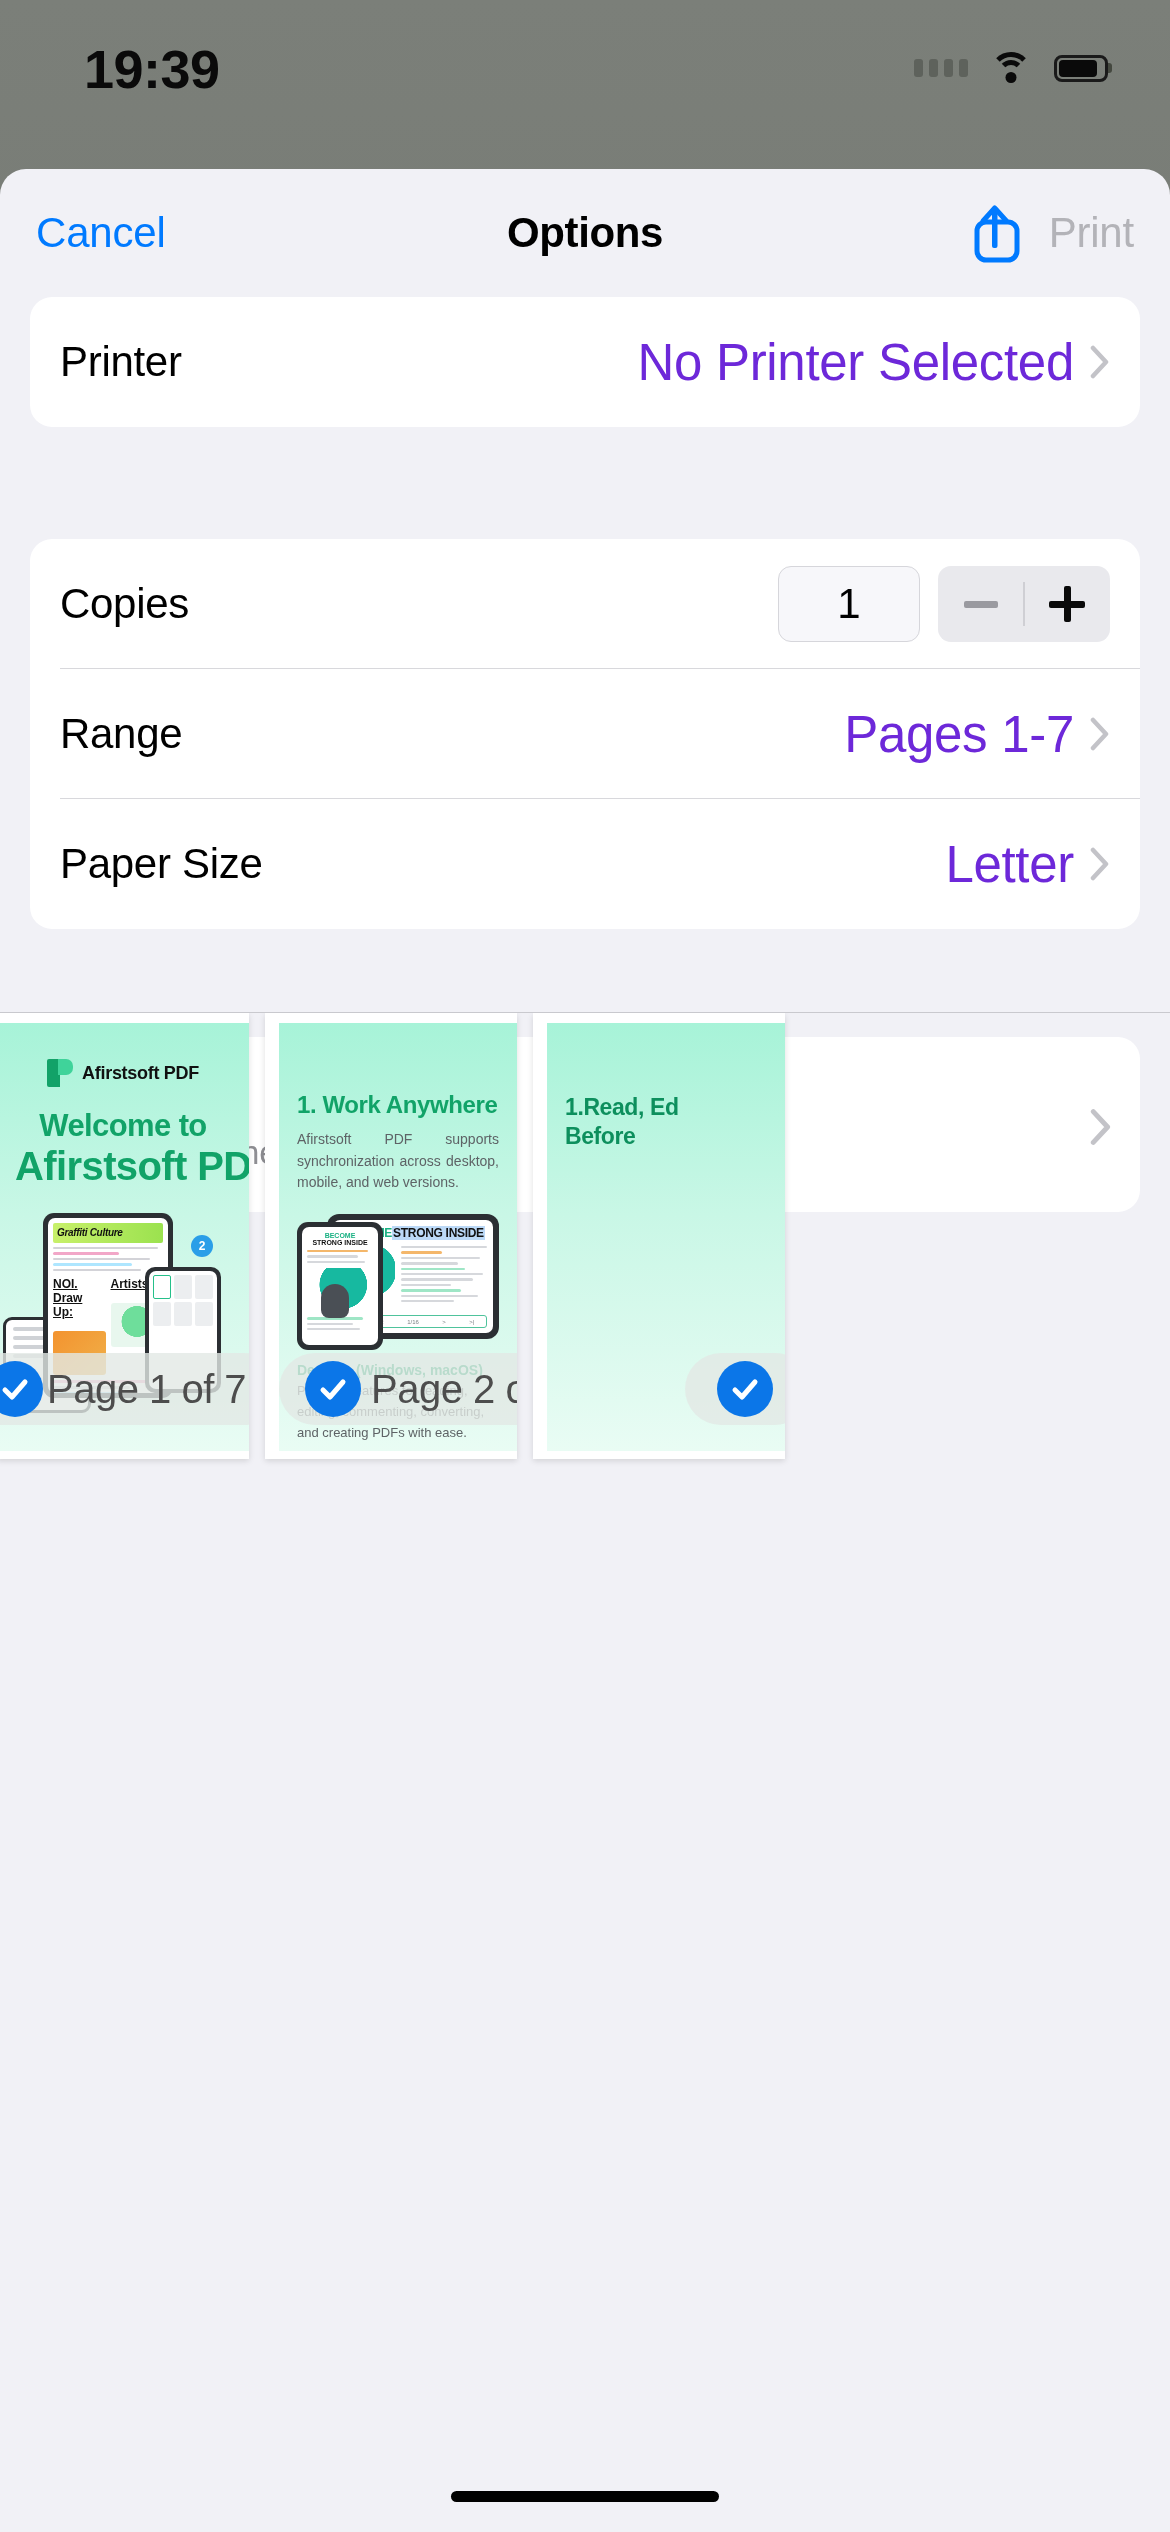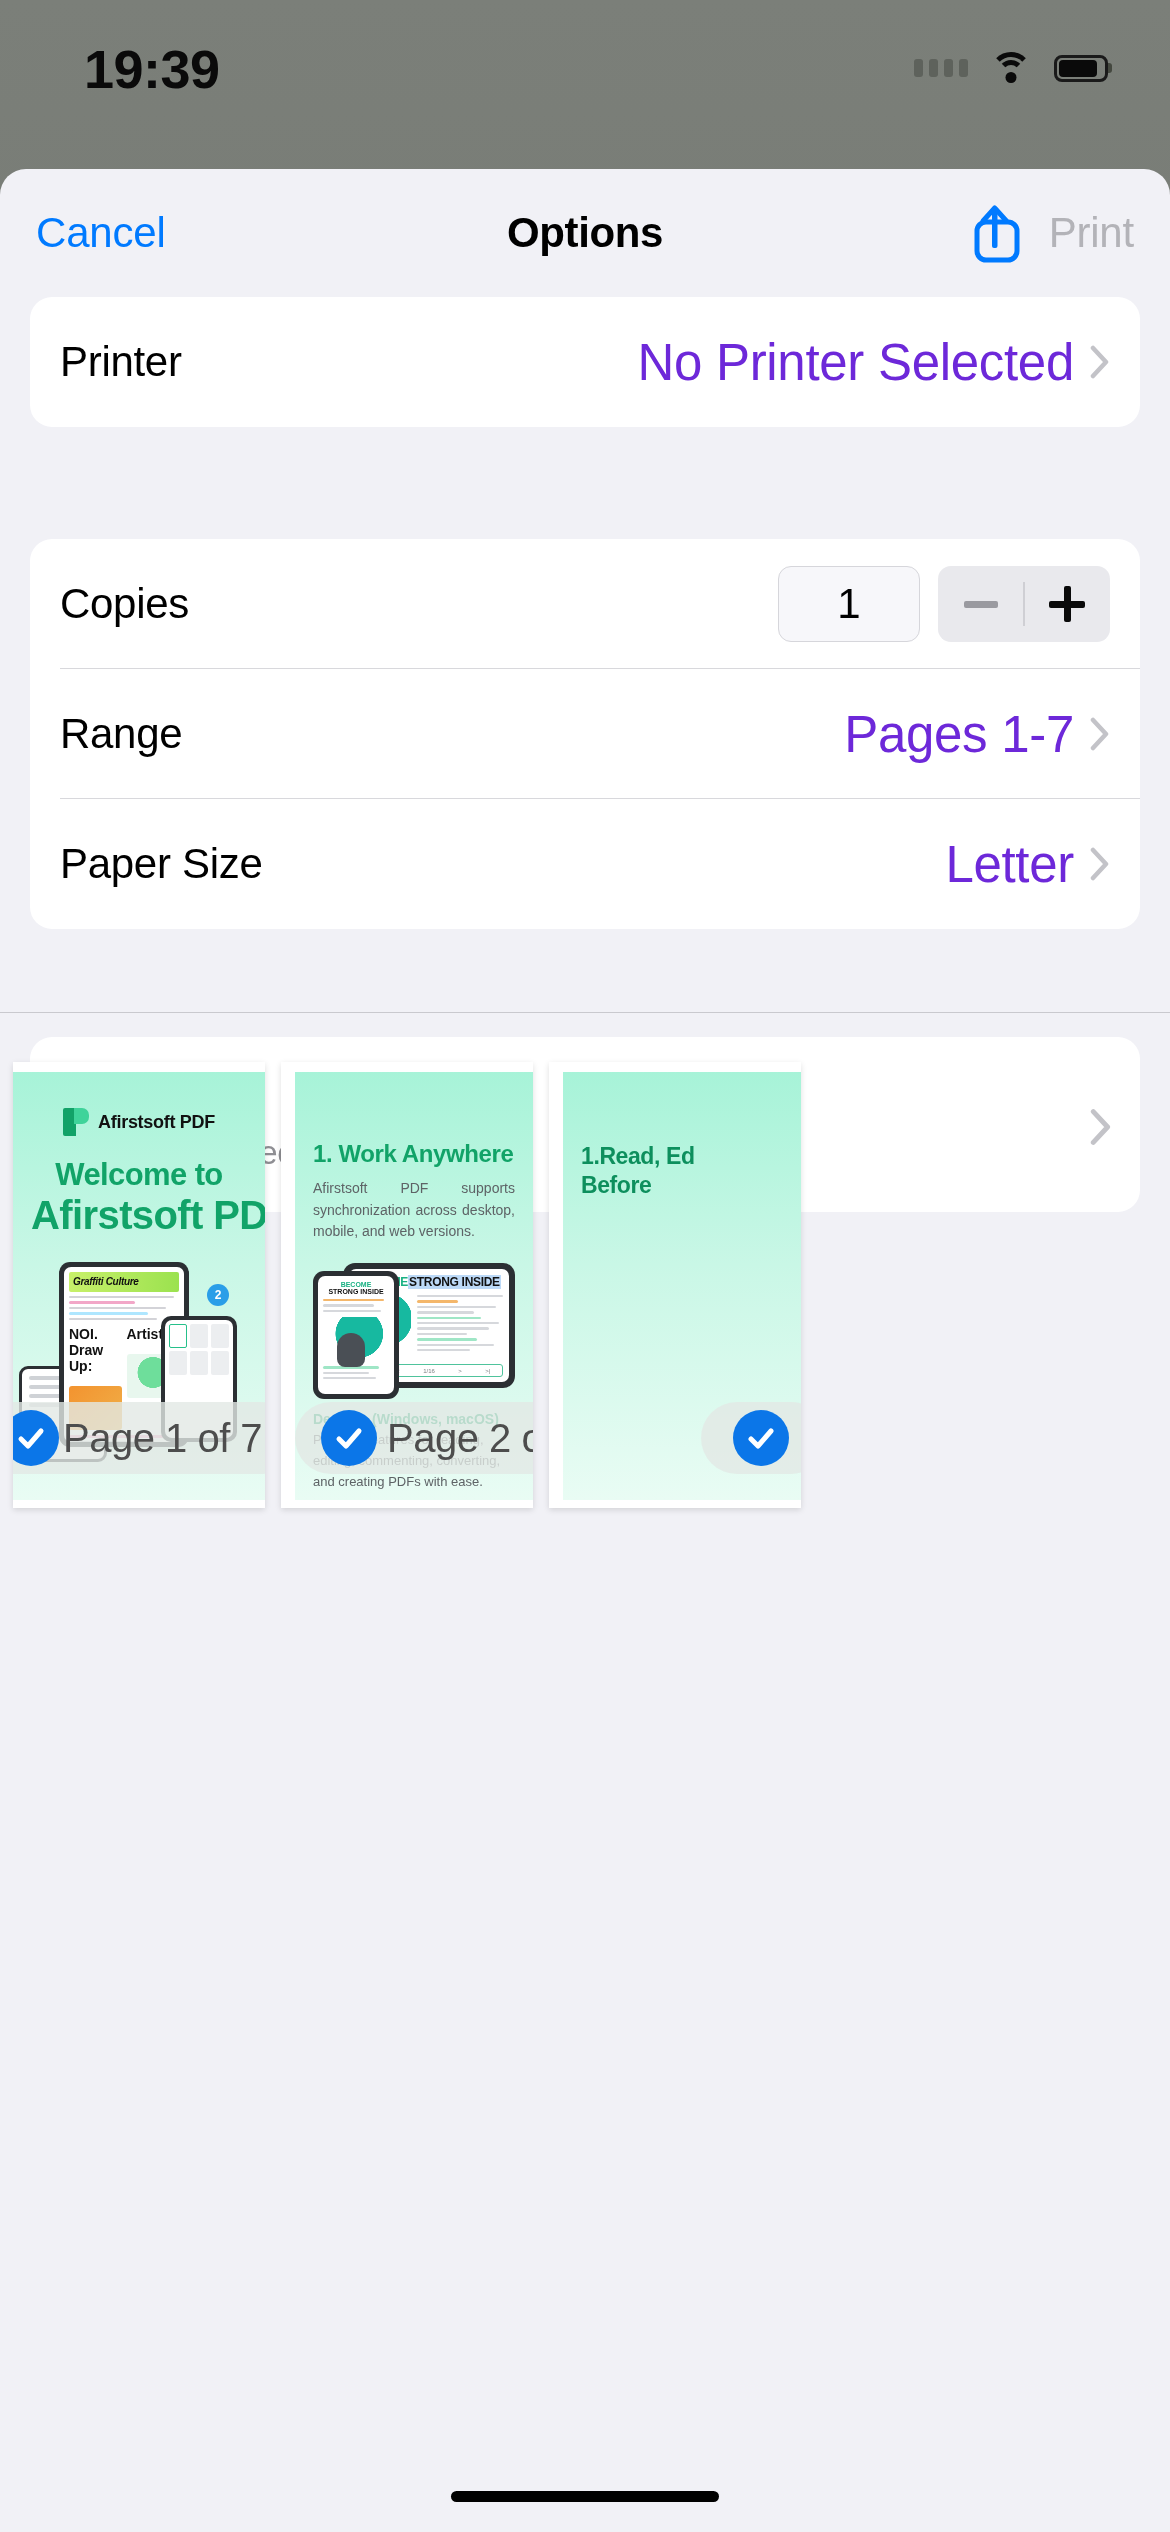--- a/index.html
+++ b/index.html
@@ -123,23 +123,23 @@
   
   .row-stack { display:flex; flex-direction:column; gap:8px; }
   .sub-label { font-size:33px; color:#8e8e93; letter-spacing:-0.2px; }
   .layout-row { min-height:175px; }
 
   
   #preview-divider {
     position:absolute; left:0; right:0; top:843px; height:1px; background:#c9c9ce;
   }
   #preview-strip {
-    position:absolute; left:0; top:881px; width:1170px; height:470px;
-    display:flex; gap:16px; padding-left:16px; overflow:hidden;
-    align-items:center;
+    position:absolute; left:0; top:844px; width:1170px; height:470px;
+    display:flex; gap:16px; padding-left:0; overflow:hidden;
+    align-items:flex-start;
   }
   .thumb {
     flex:none; width:252px; height:446px; background:#fff;
     box-shadow:0 2px 6px rgba(0,0,0,.13);
     position:relative; overflow:hidden;
   }
   .thumb.t1 { margin-left:-3px; }
   .page {
     position:absolute; left:0; top:10px; right:0; bottom:8px;
     background:linear-gradient(180deg,#a7f3d8 0%, #c9f7e6 45%, #e9fcf4 100%);
@@ -184,21 +184,21 @@
     letter-spacing:-0.3px;
   }
   .mini-lines { margin-top:4px; }
   .mini-lines i {
     display:block; height:2.6px; background:#d3d3d8; border-radius:2px; margin-bottom:3px;
   }
   .mini-lines i.hl { background:#f2a7c8; }
   .mini-lines i.hl2 { background:#aee6ff; }
   .two-col { display:flex; gap:5px; margin-top:6px; }
   .two-col > div { flex:1; }
-  .col-h { font-size:14px; font-weight:700; color:#111; margin-bottom:12px; }
+  .col-h { font-size:12px; font-weight:700; color:#111; margin-bottom:12px;text-decoration:underline; }
   .art-box {
     height:44px; background:linear-gradient(135deg,#f3932f,#f0b049); border-radius:3px;
   }
   .ppl-box {
     height:44px; background:radial-gradient(circle at 50% 42%, #6ede9b 0 42%, #e8f7ee 43%);
     border-radius:3px;
   }
   .phone {
     position:absolute; right:10px; bottom:14px; width:76px; height:126px;
     background:#2b2f33; border-radius:10px; padding:4px;

